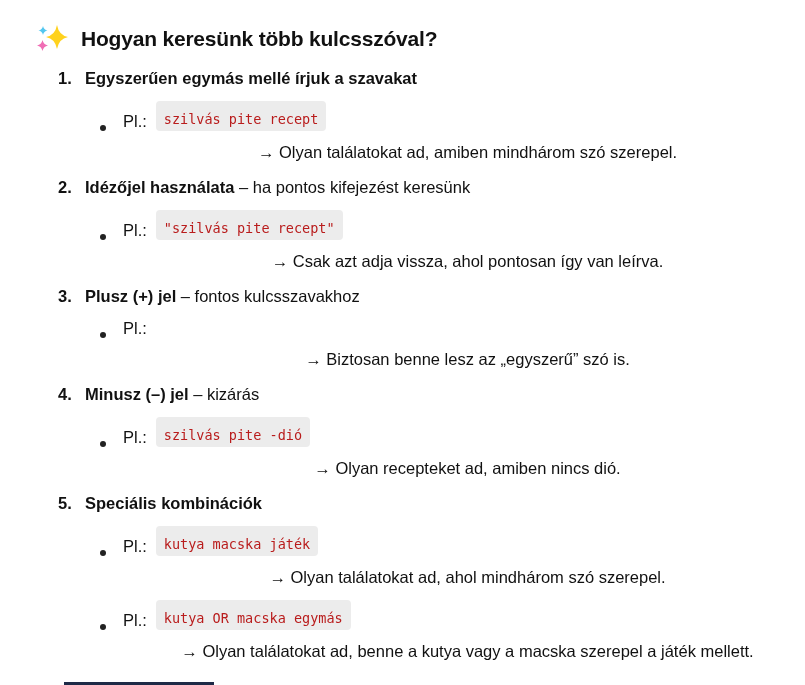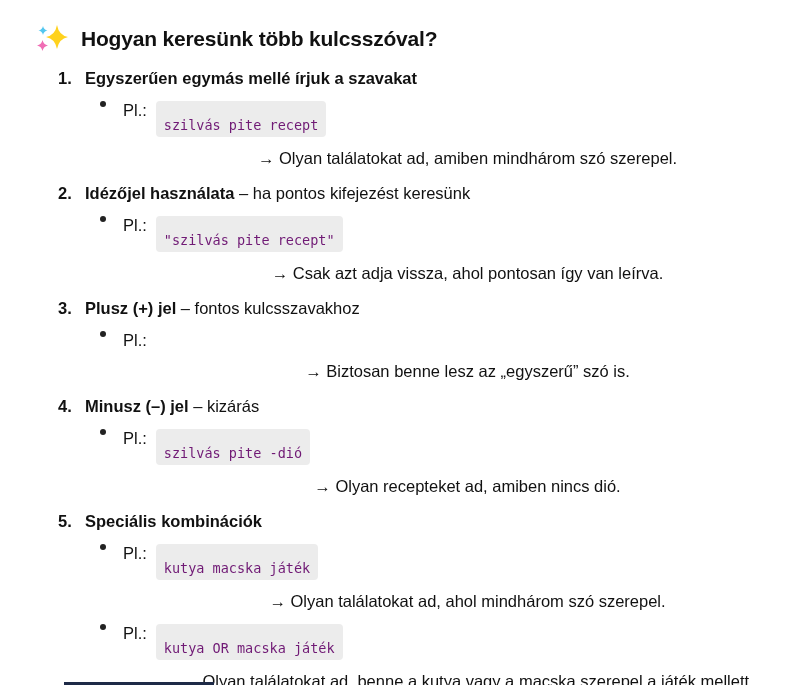--- a/index.html
+++ b/index.html
@@ -19,29 +19,29 @@
   .title-text { font-size: 21px; font-weight: 700; letter-spacing: -0.2px; }
 
   .olist { margin-top: 12px; }
   .item { margin-top: 13px; }
   .item-head { display: flex; margin-left: 22px; font-size: 16.5px; line-height: 22px; }
   .num { font-weight: 700; width: 27px; flex: none; }
   .head-text b { font-weight: 700; }
   .head-text .reg { font-weight: 400; text-align: center; }
 
   .example { margin-left: 64px; margin-top: 12px; }
-  .ex-line { display: flex; align-items: flex-start; }
+  .ex-line { display: flex; align-items: flex-end; }
   .dot { width: 6px; height: 6px; border-radius: 50%; background: #222; margin-right: 17px; flex: none; }
   .pl { font-size: 16.5px; margin-right: 9px; }
   .code {
     font-family: "DejaVu Sans Mono", monospace;
     font-size: 13.5px;
     background: #ececec;
-    color: #701a75;
-    padding: 16px 8px 4px;
+    color: #b91c1c;
+    padding: 10px 8px 4px;
     border-radius: 4px;
     white-space: pre;
   }
   .result { font-size: 16.5px; line-height: 22px; margin-left: 60px; margin-top: 10px; text-align: center; }
 
   .divider { height: 2px; background: #e5e5e5; margin: 26px 2px 0 12px; border-radius: 1px; }
   .bottom-bar { position: absolute; left: 64px; bottom: 0; width: 150px; height: 3px; background: #1e2a47; }
 </style>
 </head>
 <body>
@@ -130,21 +130,21 @@
           <span class="dot"></span>
           <span class="pl">Pl.:</span>
           <code class="code">kutya macska játék</code>
         </div>
         <div class="result">→ Olyan találatokat ad, ahol mindhárom szó szerepel.</div>
       </div>
       <div class="example">
         <div class="ex-line">
           <span class="dot"></span>
           <span class="pl">Pl.:</span>
-          <code class="code">kutya OR macska játék</code>
+          <code class="code">kutya OR macska egymás</code>
         </div>
         <div class="result">→ Olyan találatokat ad, benne a kutya vagy a macska szerepel a játék mellett.</div>
       </div>
     </div>
 
   </div>
 
   <div class="divider"></div>
 </div>
 

